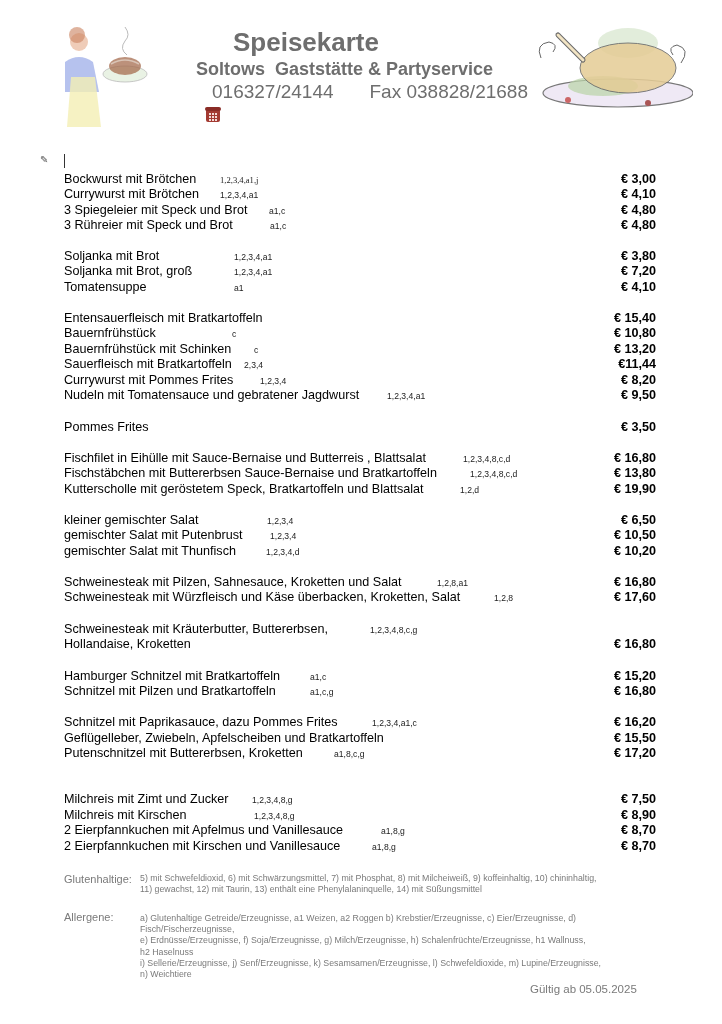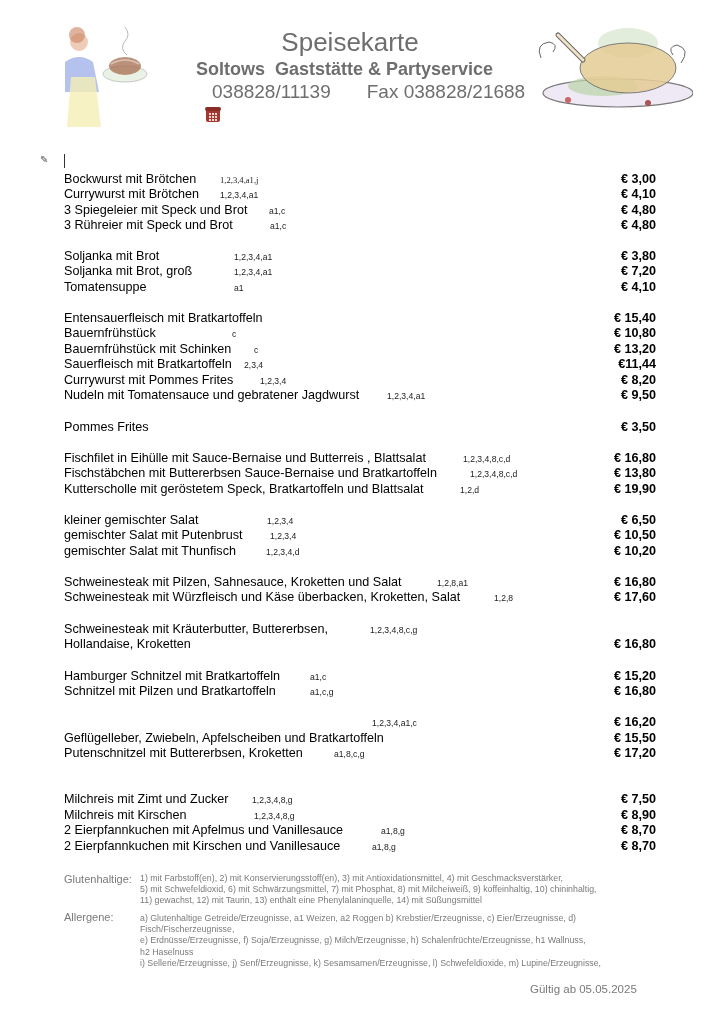--- a/index.html
+++ b/index.html
@@ -1,17 +1,17 @@
 <!DOCTYPE html>
 <html><head>
 <meta charset="utf-8">
 <style>
   html, body { margin:0; padding:0; background:#ffffff; }
   body { width:722px; height:1024px; position:relative; overflow:hidden; font-family:"Liberation Sans", sans-serif; color:#000; }
-  .hdr-title { position:absolute; left:0; width:612px; top:27px; text-align:center; font-size:26px; font-weight:normal; color:#6e6e6e;margin-left:44px; }
+  .hdr-title { position:absolute; left:0; width:612px; top:27px; text-align:center; font-size:26px; font-weight:bold; color:#6e6e6e; }
   .hdr-sub { position:absolute; left:196px; top:59px; font-size:18px; font-weight:bold; color:#6e6e6e; white-space:pre; }
   .hdr-phone { position:absolute; left:184px; top:81px; font-size:19px; color:#6e6e6e; white-space:pre; display:flex; align-items:center; }
   .phone-ico { display:inline-block; width:16px; height:16px; margin-right:12px; position:relative; }
   .fax { margin-left:36px; }
   .clip-left { position:absolute; left:55px; top:22px; width:110px; height:108px; }
   .clip-right { position:absolute; left:533px; top:18px; width:160px; height:100px; }
   .cursor-ico { position:absolute; left:40px; top:154px; font-size:10px; color:#555; }
   .caret { position:absolute; left:64px; top:154px; width:1px; height:14px; background:#333; }
   .row { position:absolute; left:64px; width:592px; height:15px; font-size:12.6px; line-height:15px; white-space:nowrap; }
   .row .name { position:absolute; left:0; top:0; }
@@ -61,21 +61,21 @@
           <rect x="10" y="6" width="2" height="2"></rect>
         <rect x="4" y="9" width="2" height="2"></rect>
           <rect x="7" y="9" width="2" height="2"></rect>
           <rect x="10" y="9" width="2" height="2"></rect>
         <rect x="4" y="12" width="2" height="2"></rect>
           <rect x="7" y="12" width="2" height="2"></rect>
           <rect x="10" y="12" width="2" height="2"></rect>
       </g>
     </svg>
   </span>
-  <span>038828/11139</span>
+  <span>016327/24144</span>
   <span class="fax">Fax 038828/21688</span>
 </div>
 
 <span class="cursor-ico">✎</span>
 <span class="caret"></span>
 
 <div id="menu">
     <div class="row" style="top: 172px;">
       <span class="name">Bockwurst mit Brötchen</span>
       <span class="codes" style="left: 156px; font-family: Liberation Serif, serif;">1,2,3,4,a1,j</span>
@@ -200,20 +200,21 @@
       <span class="name">Hamburger Schnitzel mit Bratkartoffeln</span>
       <span class="codes" style="left: 246px;">a1,c</span>
       <span class="price">€ 15,20</span>
     </div>
     <div class="row" style="top: 684px;">
       <span class="name">Schnitzel mit Pilzen und Bratkartoffeln</span>
       <span class="codes" style="left: 246px;">a1,c,g</span>
       <span class="price">€ 16,80</span>
     </div>
     <div class="row" style="top: 715px;">
+      <span class="name">Schnitzel mit Paprikasauce, dazu Pommes Frites</span>
       <span class="codes" style="left: 308px;">1,2,3,4,a1,c</span>
       <span class="price">€ 16,20</span>
     </div>
     <div class="row" style="top: 731px;">
       <span class="name">Geflügelleber, Zwiebeln, Apfelscheiben und Bratkartoffeln</span>
       <span class="codes" style="left: 0px;"></span>
       <span class="price">€ 15,50</span>
     </div>
     <div class="row" style="top: 746px;">
       <span class="name">Putenschnitzel mit Buttererbsen, Kroketten</span>
@@ -237,27 +238,27 @@
     </div>
     <div class="row" style="top: 839px;">
       <span class="name">2 Eierpfannkuchen mit Kirschen und Vanillesauce</span>
       <span class="codes" style="left: 308px;">a1,8,g</span>
       <span class="price">€ 8,70</span>
     </div>
   </div>
 
 <div class="foot-label" style="left:64px; top:873px;">Glutenhaltige:</div>
 <div class="foot-text" style="top:873px;">
-  <div>1) mit Farbstoff(en), 2) mit Konservierungsstoff(en), 3) mit Antioxidationsmittel, 4) mit Geschmacksverstärker,</div>
   <div>5) mit Schwefeldioxid, 6) mit Schwärzungsmittel, 7) mit Phosphat, 8) mit Milcheiweiß, 9) koffeinhaltig, 10) chininhaltig,</div>
   <div>11) gewachst, 12) mit Taurin, 13) enthält eine Phenylalaninquelle, 14) mit Süßungsmittel</div>
 </div>
 
 <div class="foot-label" style="left:64px; top:911px;">Allergene:</div>
 <div class="foot-text" style="top:913px; line-height:11.2px;">
   <div>a) Glutenhaltige Getreide/Erzeugnisse, a1 Weizen, a2 Roggen b) Krebstier/Erzeugnisse, c) Eier/Erzeugnisse, d)</div>
   <div>Fisch/Fischerzeugnisse,</div>
   <div>e) Erdnüsse/Erzeugnisse, f) Soja/Erzeugnisse, g) Milch/Erzeugnisse, h) Schalenfrüchte/Erzeugnisse, h1 Wallnuss,</div>
   <div>h2 Haselnuss</div>
   <div>i) Sellerie/Erzeugnisse, j) Senf/Erzeugnisse, k) Sesamsamen/Erzeugnisse, l) Schwefeldioxide, m) Lupine/Erzeugnisse,</div>
+  <div>n) Weichtiere</div>
 </div>
 
 <div class="valid">Gültig ab 05.05.2025</div>
 
 </body></html>

